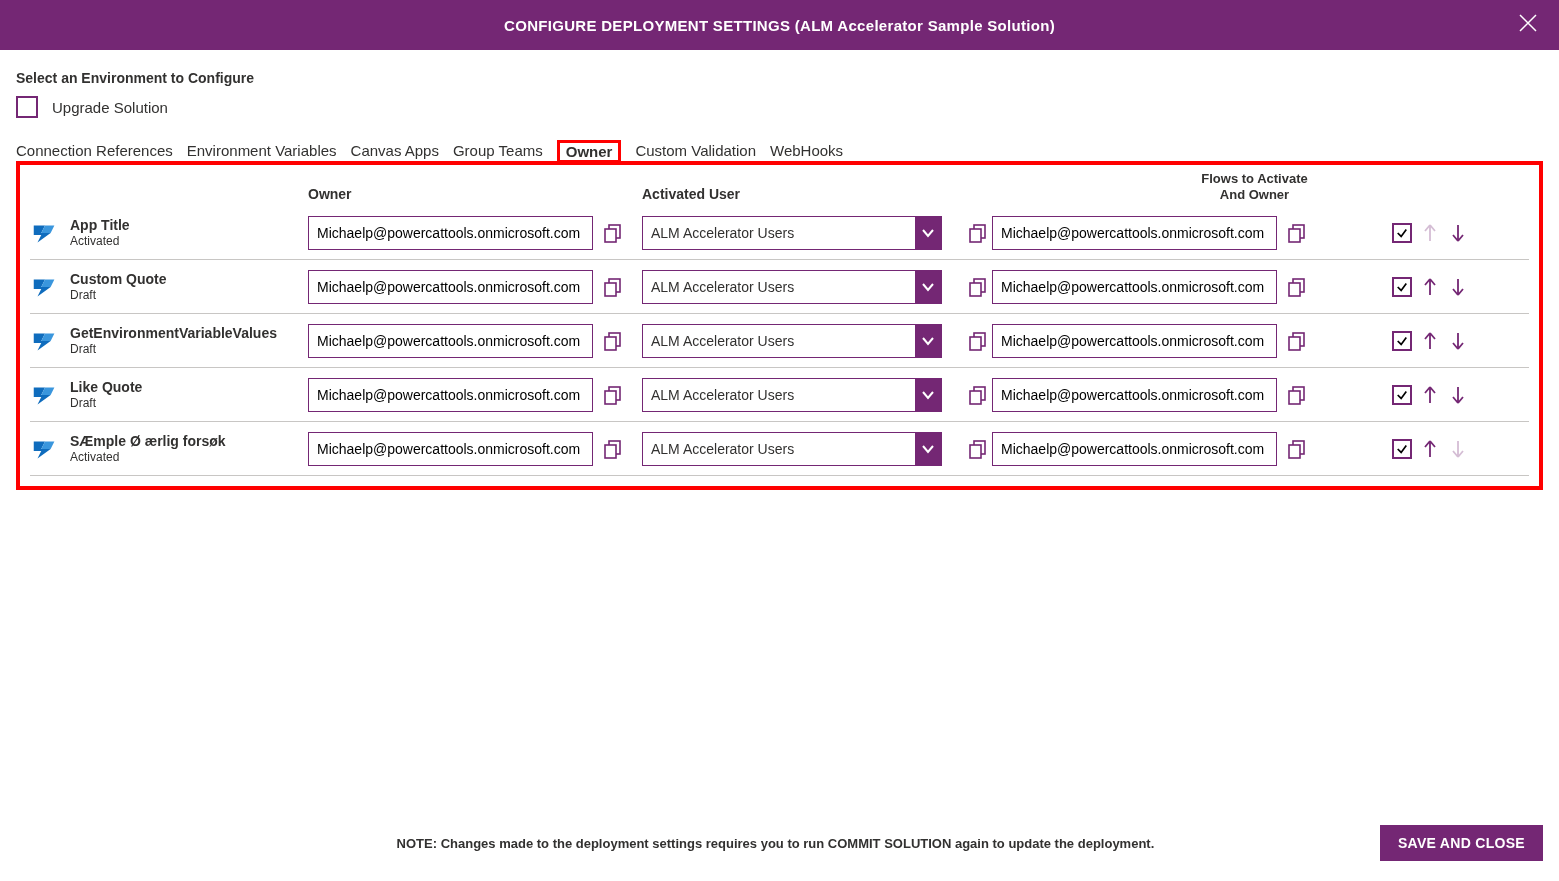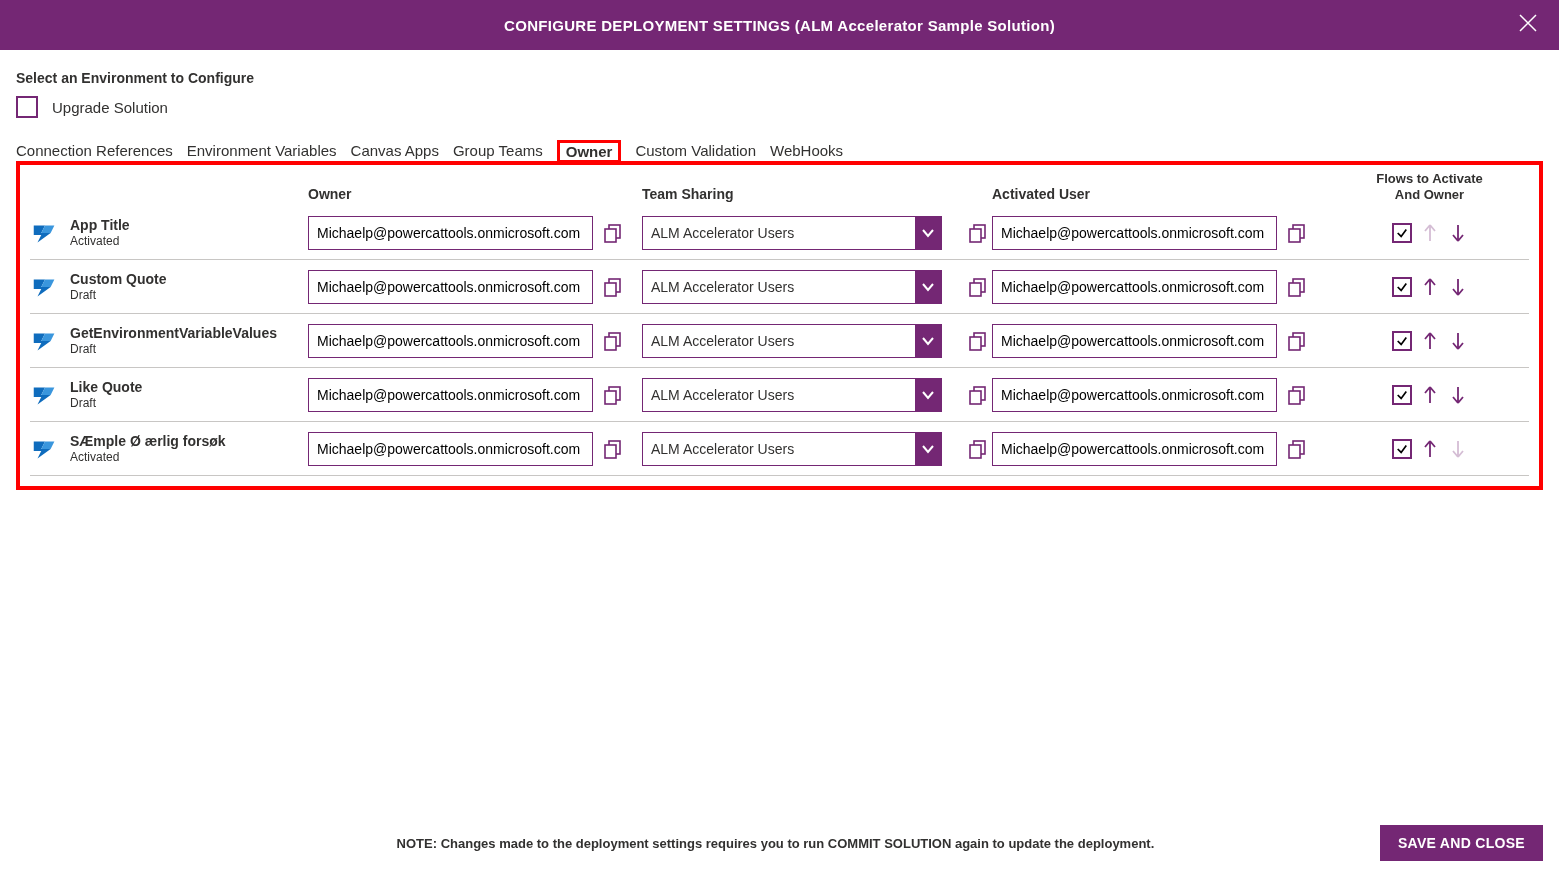--- a/index.html
+++ b/index.html
@@ -186,21 +186,20 @@
       <span class="tab">Group Teams</span>
       <span class="tab active">Owner</span>
       <span class="tab">Custom Validation</span>
       <span class="tab">WebHooks</span>
     </div>
 
   <div class="panel">
     <div class="col-headers">
       <div class="c-flow"></div>
       <div class="c-owner">Owner</div>
-      <div class="c-team">Team Sharing</div>
       <div class="c-act">Activated User</div>
       <div class="c-order">
         <div>Flows to Activate</div>
           <div>And Owner</div>
       </div>
     </div>
     <div id="rows">
         <div class="flow-row">
     <div class="flow-id">
       <span class="flow-icon"><svg viewBox="0 0 32 24" width="30" height="24">

